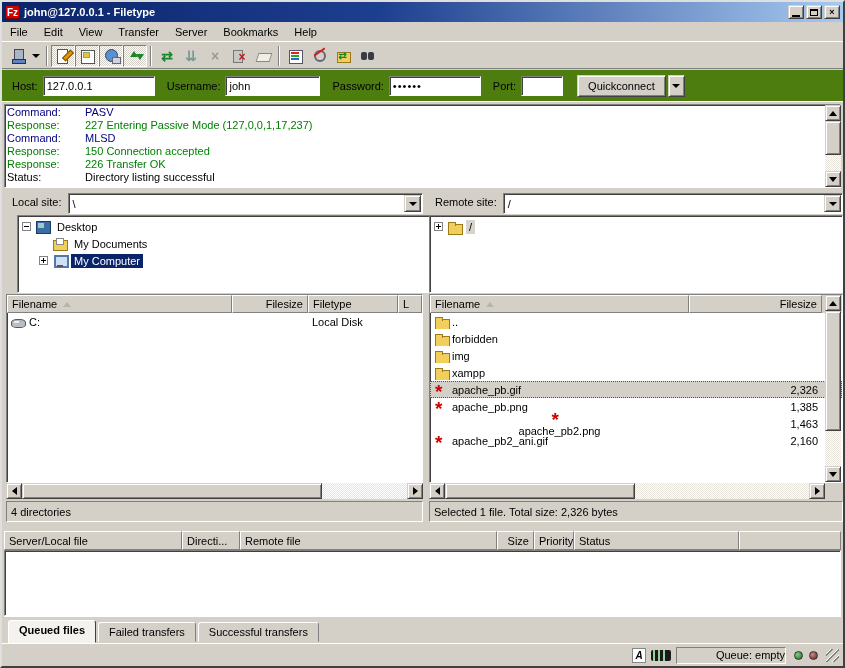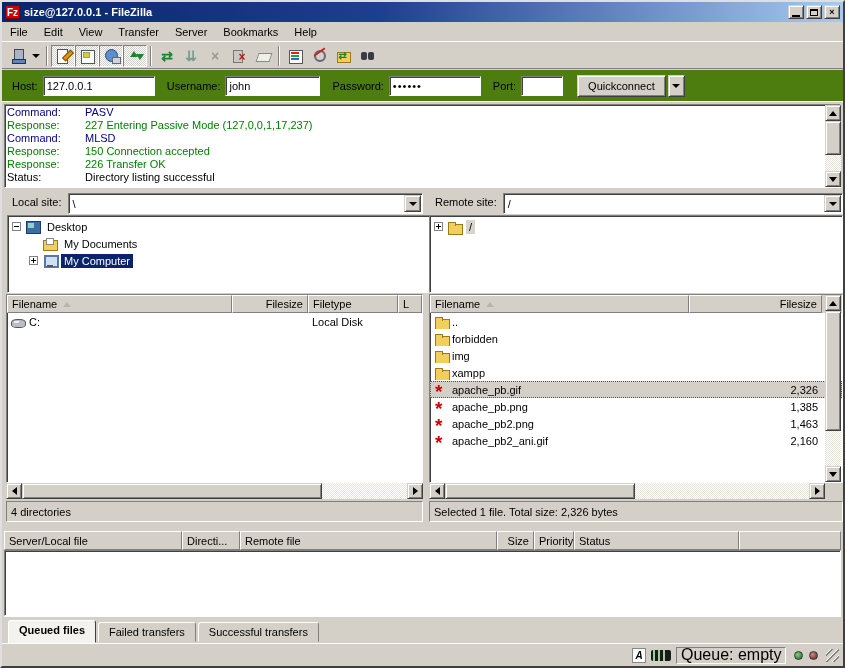--- a/index.html
+++ b/index.html
@@ -153,35 +153,35 @@
   .tab.active { height:23px; background:#f4f2ee; font-weight:bold; border-color:#fff #404040 #f4f2ee #fff; position:relative; top:1px; }
 
   
   .statusbar { position:absolute; left:0; top:641px; width:841px; height:23px; background:#d4d0c8;
                border-top:1px solid #fff; display:flex; align-items:center; justify-content:flex-end; padding-right:4px; }
   .dt-icon { width:14px; height:15px; background:#fff; border:1px solid #888; display:flex; align-items:center;
              justify-content:center; font-size:10px; font-weight:bold; font-style:italic; margin-right:5px; }
   .speed-badge { width:20px; height:11px; background:#1a1a1a; border-radius:2px; margin-right:5px;
                  background-image:linear-gradient(90deg,#1a1a1a 2px,#9ad09a 2px 4px,#1a1a1a 4px 7px,#9ad09a 7px 9px,#1a1a1a 9px 12px,#9ad09a 12px 14px,#1a1a1a 14px); }
   .queue-field { width:110px; height:17px; background:#d4d0c8; border:1px solid; border-color:#808080 #fff #fff #808080;
-                 display:flex; align-items:center; padding-left:4px; margin-right:8px; font-size:16px; }
+                 display:flex; align-items:center; padding-left:4px; margin-right:8px; font-size:11px;justify-content:flex-end; }
   .led { width:9px; height:9px; border-radius:50%; margin-right:6px; border:1px solid #333; }
   .led-green { background:radial-gradient(circle at 35% 35%, #7fcf7f, #1d6b1d); }
   .led-red { background:radial-gradient(circle at 35% 35%, #c98a8a, #6b1d1d); }
   .grip { width:13px; height:13px; margin-left:2px;
           background:repeating-linear-gradient(135deg, transparent 0 3px, #fff 3px 4px, #808080 4px 5px); }
 </style>
 </head>
 <body>
 
 <div id="window">
 
   <div class="titlebar">
     <span class="fz-logo">Fz</span>
-    <span class="title-text">size@127.0.0.1 - FileZilla</span>
+    <span class="title-text">john@127.0.0.1 - Filetype</span>
     <span class="win-btn rz2">
         <span class="glyph-min"></span>
       </span>
     <span class="win-btn rz2">
         <span class="glyph-max"></span>
       </span>
     <span class="win-btn rz2">
         <span>×</span>
       </span>
   </div>
@@ -313,21 +313,21 @@
   <div class="sitebar" style="left:427px;width:414px;">
     <span class="site-label">Remote site:</span>
     <span class="site-combo">
       <span>/</span>
       <span class="combo-btn rz2">
           <span class="arrow-down"></span>
         </span>
     </span>
   </div>
 
-  <div class="tree" style="left:5px;width:479px;">
+  <div class="tree" style="left:15px;width:479px;">
     <div class="trow">
       <span class="expander"></span>
       <span class="tree-ico ti-desktop"></span>
       <span class="tlabel">Desktop</span>
     </div>
     <div class="trow" style="padding-left:17px;">
       <span class="exp-spacer"></span>
       <span class="tree-ico ti-docs"></span>
       <span class="tlabel">My Documents</span>
     </div>
@@ -418,21 +418,21 @@
       <span class="fc right" style="width:133px;">2,326</span>
     </div>
     <div class="frow">
       <span class="fc" style="width:259px;">
           <span class="fic fi-apache"></span>
           <span>apache_pb.png</span>
         </span>
       <span class="fc right" style="width:133px;">1,385</span>
     </div>
     <div class="frow">
-      <span class="fc" style="width:259px;">
+      <span class="fc" style="width:259px;flex-direction:column;">
           <span class="fic fi-apache"></span>
           <span>apache_pb2.png</span>
         </span>
       <span class="fc right" style="width:133px;">1,463</span>
     </div>
     <div class="frow">
       <span class="fc" style="width:259px;">
           <span class="fic fi-apache"></span>
           <span>apache_pb2_ani.gif</span>
         </span>

